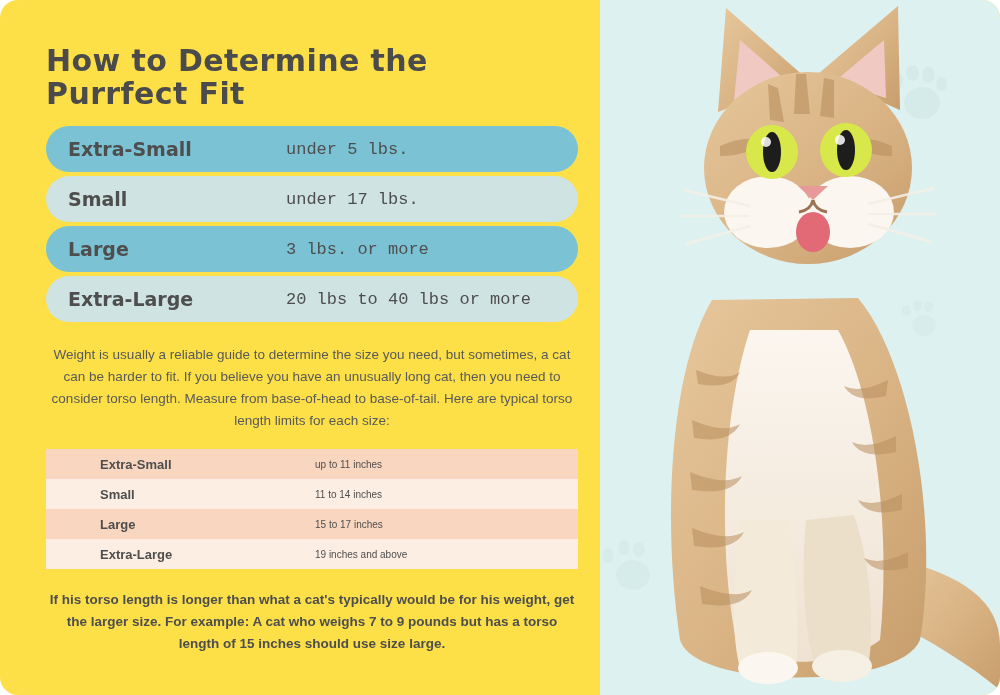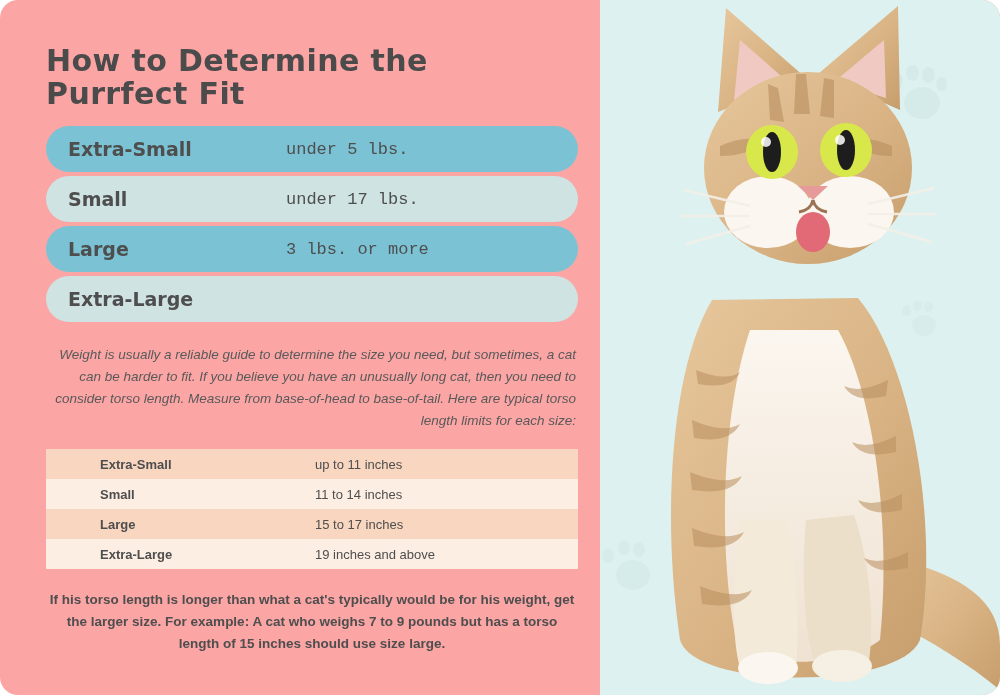--- a/index.html
+++ b/index.html
@@ -10,21 +10,21 @@
   body {
     width: 1000px;
     height: 695px;
     font-family: "Liberation Sans", sans-serif;
     overflow: hidden;
   }
   #page {
     position: relative;
     width: 1000px;
     height: 695px;
-    background: #fca5a5;
+    background: #fde047;
     border-radius: 18px;
     overflow: hidden;
   }
   
   #content {
     position: absolute;
     left: 0;
     top: 0;
     width: 624px;
     height: 695px;
@@ -74,44 +74,43 @@
   .weight-row .value {
     font-size: 17px;
     color: #4e4e4e;
     font-family: Liberation Mono, monospace;
   }
   
   .mid-note {
     font-size: 13.5px;
     line-height: 1.62;
     color: #595959;
-    text-align: right;
+    text-align: center;
     margin: 22px 0 18px 0;
     padding: 0 2px;
-    font-style: italic;
   }
   
   .torso-table { margin-top: 2px; }
   .torso-row {
     display: flex;
     align-items: center;
     height: 30px;
     padding: 0 0 0 54px;
     box-sizing: border-box;
   }
   .torso-row.dark { background: #f8d6bf; }
   .torso-row.light { background: #fdeee3; }
   .torso-row .label {
     width: 215px;
     font-size: 13px;
     font-weight: bold;
     color: #4e4e4e;
   }
   .torso-row .value {
-    font-size: 13px;
+    font-size: 10px;
     color: #4e4e4e;
   }
   
   .footer-note {
     font-size: 13.5px;
     font-weight: bold;
     line-height: 1.62;
     color: #4e4e4e;
     text-align: center;
     margin-top: 20px;
@@ -163,20 +162,21 @@
       <div class="weight-row light">
         <span class="label">Small</span>
         <span class="value">under 17 lbs.</span>
       </div>
       <div class="weight-row dark">
         <span class="label">Large</span>
         <span class="value">3 lbs. or more</span>
       </div>
       <div class="weight-row light">
         <span class="label">Extra-Large</span>
+        <span class="value">20 lbs to 40 lbs or more</span>
       </div>
     </div>
 
     <p class="mid-note">Weight is usually a reliable guide to determine the size you need, but sometimes, a cat can be harder to fit. If you believe you have an unusually long cat, then you need to consider torso length. Measure from base-of-head to base-of-tail. Here are typical torso length limits for each size:</p>
 
     <div class="torso-table">
       <div class="torso-row dark">
         <span class="label">Extra-Small</span>
         <span class="value">up to 11 inches</span>
       </div>

